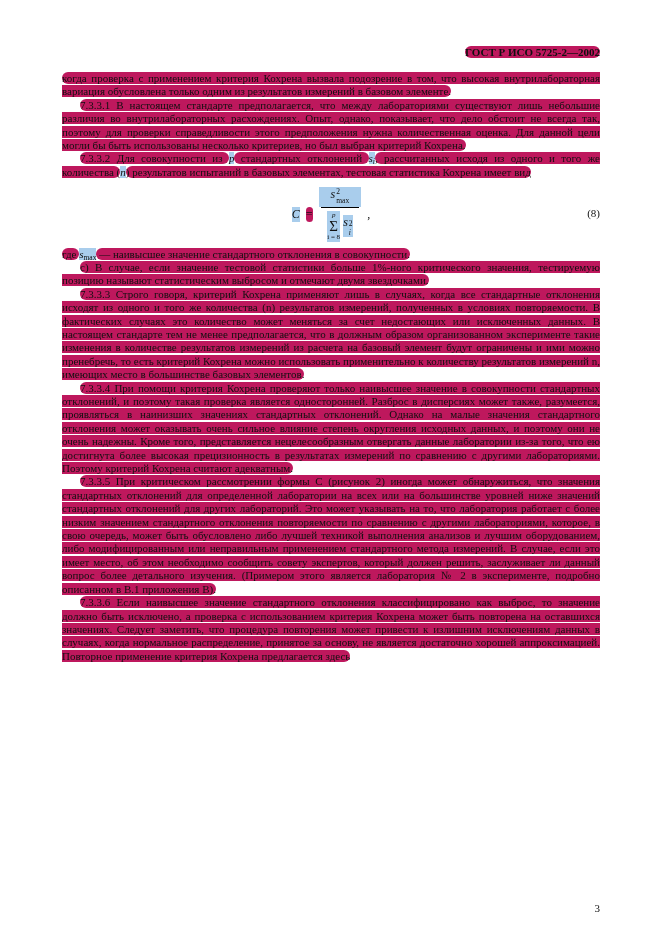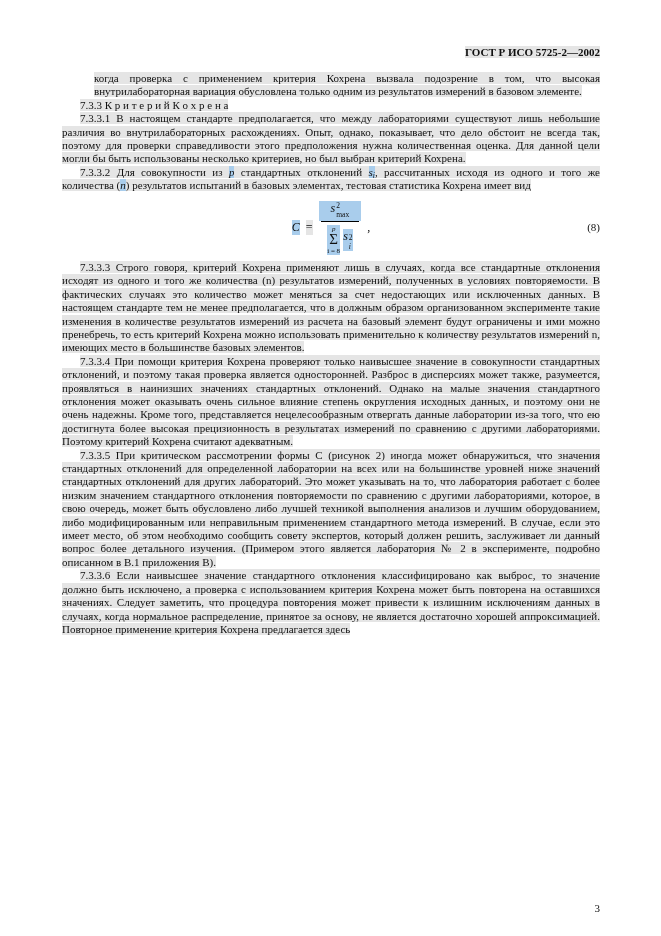--- a/index.html
+++ b/index.html
@@ -25,22 +25,22 @@
     line-height: 13px;
     margin-bottom: 13px;
   }
   .body p {
     margin: 0;
     font-size: 11px;
     line-height: 13.4px;
     text-align: justify;
     text-indent: 18px;
   }
-  .body p.flush { text-indent: 0; margin-left: 32px; }
-  .hl  { background: #e5e5e5; }
+  .body p.flush { text-indent: 0; }
+  .hl  { background: #be185d; border-radius: 6px; }
   .hl2 { background: #a9cdec; }
   .ital { font-style: italic; }
   sub { font-size: 7.5px; line-height: 0; vertical-align: -2px; }
 
   .eq-row {
     position: relative;
     display: flex;
     justify-content: center;
     align-items: center;
     padding: 8px 0 6px;
@@ -92,21 +92,20 @@
   <div class="content">
 
     <div class="doc-header">
       <span class="hl">ГОСТ Р ИСО 5725-2—2002</span>
     </div>
 
     <div class="body">
 
       <p class="flush"><span class="hl">когда проверка с применением критерия Кохрена вызвала подозрение в том, что высокая внутрилабораторная вариация обусловлена только одним из результатов измерений в базовом элементе.</span></p>
 
-      <p><span class="hl">7.3.3 К р и т е р и й   К о х р е н а</span></p>
 
       <p><span class="hl">7.3.3.1 В настоящем стандарте предполагается, что между лабораториями существуют лишь небольшие различия во внутрилабораторных расхождениях. Опыт, однако, показывает, что дело обстоит не всегда так, поэтому для проверки справедливости этого предположения нужна количественная оценка. Для данной цели могли бы быть использованы несколько критериев, но был выбран критерий Кохрена.</span></p>
 
       <p><span class="hl">7.3.3.2 Для совокупности из </span><span class="hl2 ital">p</span><span class="hl"> стандартных отклонений </span><span class="hl2"><span class="ital">s</span><sub class="ital">i</sub></span><span class="hl">, рассчитанных исходя из одного и того же количества (</span><span class="hl2 ital">n</span><span class="hl">) результатов испытаний в базовых элементах, тестовая статистика Кохрена имеет вид</span></p>
 
       <div class="eq-row">
         <span class="eq-body">
           <span class="hl2 ital">C</span>
           <span class="hl">=</span>
           <span class="frac">
@@ -127,23 +126,25 @@
                     <span>2</span>
                     <span class="ital">i</span>
                   </span></span>
             </span>
           </span>
           <span>,</span>
         </span>
         <span class="eq-number">(8)</span>
       </div>
 
+      <p class="flush"><span class="hl">где </span><span class="hl2"><span class="ital">s</span><sub>max</sub></span><span class="hl"> — наивысшее значение стандартного отклонения в совокупности.</span></p>
 
 
 
+      <p><span class="hl">c) В случае, если значение тестовой статистики больше 1%-ного критического значения, тестируемую позицию называют статистическим выбросом и отмечают двумя звездочками.</span></p>
 
 
 
       <p><span class="hl">7.3.3.3 Строго говоря, критерий Кохрена применяют лишь в случаях, когда все стандартные отклонения исходят из одного и того же количества (n) результатов измерений, полученных в условиях повторяемости. В фактических случаях это количество может меняться за счет недостающих или исключенных данных. В настоящем стандарте тем не менее предполагается, что в должным образом организованном эксперименте такие изменения в количестве результатов измерений из расчета на базовый элемент будут ограничены и ими можно пренебречь, то есть критерий Кохрена можно использовать применительно к количеству результатов измерений n, имеющих место в большинстве базовых элементов.</span></p>
 
       <p><span class="hl">7.3.3.4 При помощи критерия Кохрена проверяют только наивысшее значение в совокупности стандартных отклонений, и поэтому такая проверка является односторонней. Разброс в дисперсиях может также, разумеется, проявляться в наинизших значениях стандартных отклонений. Однако на малые значения стандартного отклонения может оказывать очень сильное влияние степень округления исходных данных, и поэтому они не очень надежны. Кроме того, представляется нецелесообразным отвергать данные лаборатории из-за того, что ею достигнута более высокая прецизионность в результатах измерений по сравнению с другими лабораториями. Поэтому критерий Кохрена считают адекватным.</span></p>
 
       <p><span class="hl">7.3.3.5 При критическом рассмотрении формы C (рисунок 2) иногда может обнаружиться, что значения стандартных отклонений для определенной лаборатории на всех или на большинстве уровней ниже значений стандартных отклонений для других лабораторий. Это может указывать на то, что лаборатория работает с более низким значением стандартного отклонения повторяемости по сравнению с другими лабораториями, которое, в свою очередь, может быть обусловлено либо лучшей техникой выполнения анализов и лучшим оборудованием, либо модифицированным или неправильным применением стандартного метода измерений. В случае, если это имеет место, об этом необходимо сообщить совету экспертов, который должен решить, заслуживает ли данный вопрос более детального изучения. (Примером этого является лаборатория № 2 в эксперименте, подробно описанном в В.1 приложения В).</span></p>
 
       <p><span class="hl">7.3.3.6 Если наивысшее значение стандартного отклонения классифицировано как выброс, то значение должно быть исключено, а проверка с использованием критерия Кохрена может быть повторена на оставшихся значениях. Следует заметить, что процедура повторения может привести к излишним исключениям данных в случаях, когда нормальное распределение, принятое за основу, не является достаточно хорошей аппроксимацией. Повторное применение критерия Кохрена предлагается здесь</span></p>

